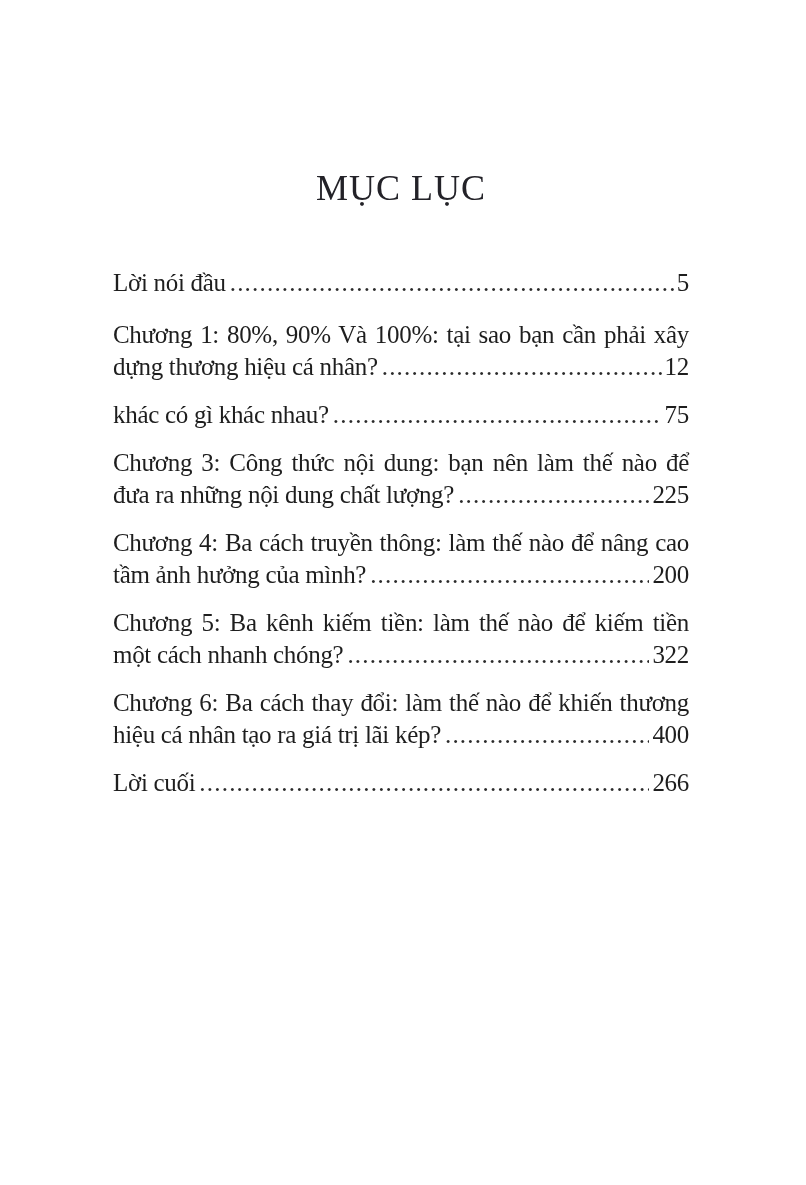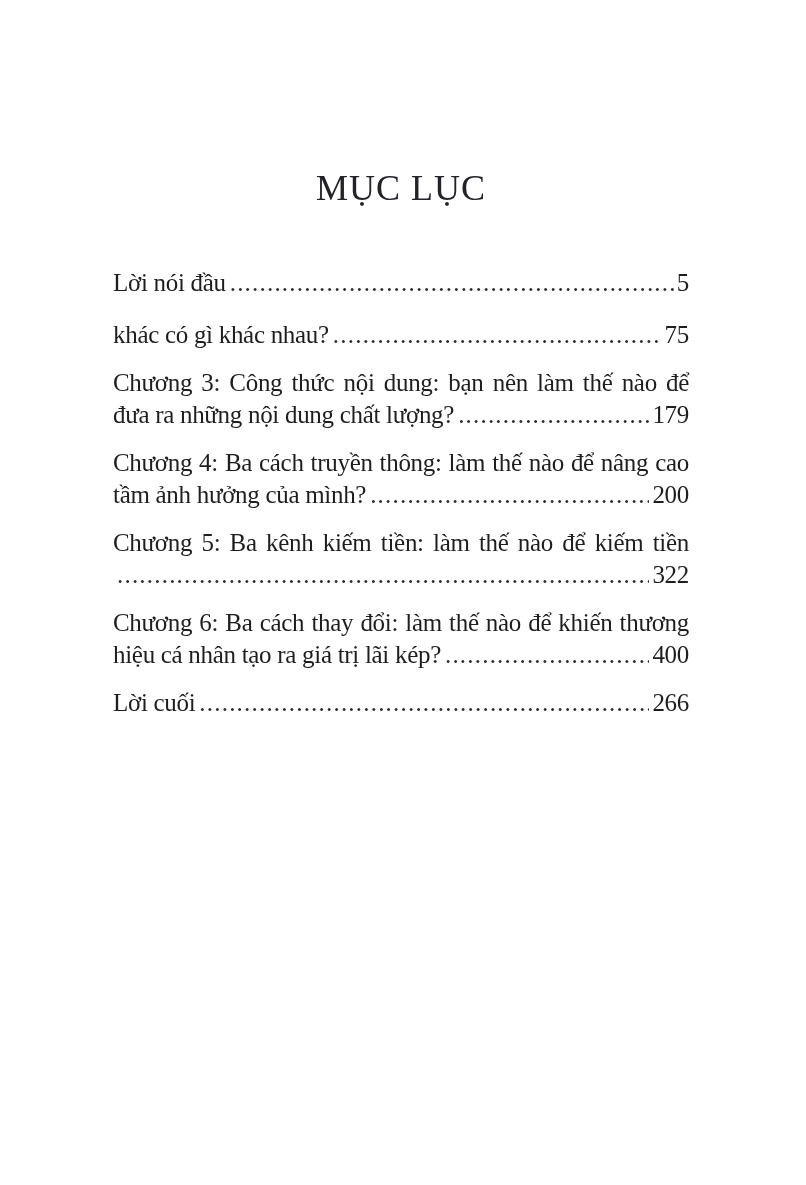--- a/index.html
+++ b/index.html
@@ -65,56 +65,67 @@
   <div class="toc">
   <div class="entry">
 
     <div class="leader-row">
       <span class="entry-text">Lời nói đầu</span>
       <span class="dot-leader"></span>
       <span class="page-num">5</span>
     </div>
   </div>
 
+  <div class="entry">
+    <div>
+          <div class="full-line">Chương 1: 80%, 90% Và 100%: tại sao bạn cần phải xây</div>
+        </div>
+    <div class="leader-row">
+      <span class="entry-text">dựng thương hiệu cá nhân?</span>
+      <span class="dot-leader"></span>
+      <span class="page-num">12</span>
+    </div>
+  </div>
 
   <div class="entry">
     <div class="leader-row">
       <span class="entry-text">khác có gì khác nhau?</span>
       <span class="dot-leader"></span>
       <span class="page-num">75</span>
     </div>
   </div>
 
   <div class="entry">
     <div>
           <div class="full-line">Chương 3: Công thức nội dung: bạn nên làm thế nào để</div>
         </div>
     <div class="leader-row">
       <span class="entry-text">đưa ra những nội dung chất lượng?</span>
       <span class="dot-leader"></span>
-      <span class="page-num">179</span>
+      <span class="page-num">225</span>
     </div>
   </div>
 
   <div class="entry">
     <div>
           <div class="full-line">Chương 4: Ba cách truyền thông: làm thế nào để nâng cao</div>
         </div>
     <div class="leader-row">
       <span class="entry-text">tầm ảnh hưởng của mình?</span>
       <span class="dot-leader"></span>
       <span class="page-num">200</span>
     </div>
   </div>
 
   <div class="entry">
     <div>
           <div class="full-line">Chương 5: Ba kênh kiếm tiền: làm thế nào để kiếm tiền</div>
         </div>
     <div class="leader-row">
+      <span class="entry-text">một cách nhanh chóng?</span>
       <span class="dot-leader"></span>
       <span class="page-num">322</span>
     </div>
   </div>
 
   <div class="entry">
     <div>
           <div class="full-line">Chương 6: Ba cách thay đổi: làm thế nào để khiến thương</div>
         </div>
     <div class="leader-row">

